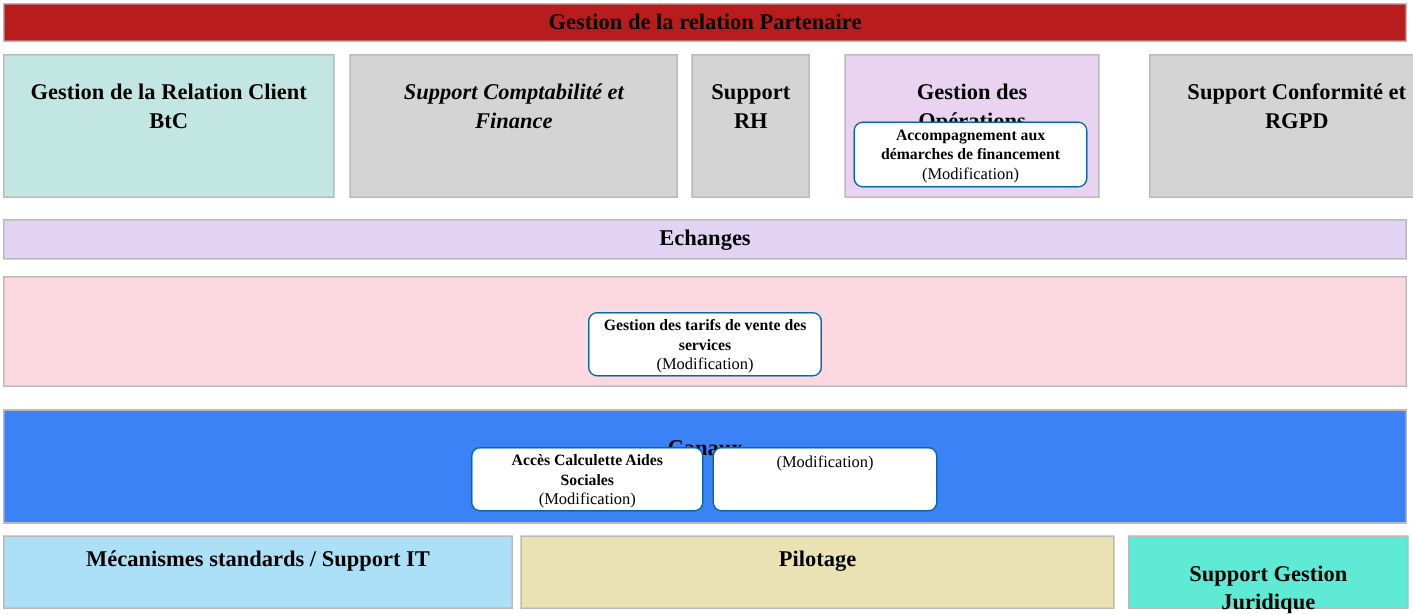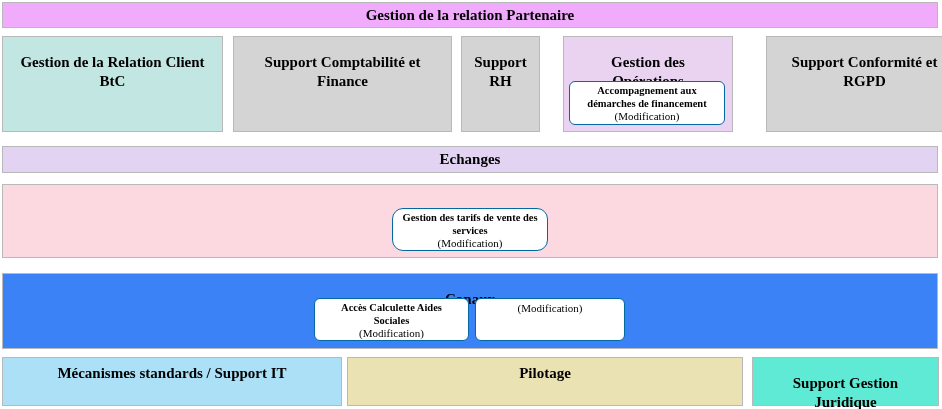--- a/index.html
+++ b/index.html
@@ -14,44 +14,44 @@
   }
   .title {
     font-weight:bold; font-size:15px; line-height:1.26;
     white-space:pre-line; display:block;
   }
   .pad-top-sm { padding-top:16px; }
   .pad-top-md { padding-top:6px; }
   .v-center { display:flex; align-items:center; justify-content:center; }
 
   
-  .b-banner   { left:2px;  top:2px;   width:936px; height:26px; background:#f0abfc; }
+  .b-banner   { left:2px;  top:2px;   width:936px; height:26px; background:#b91c1c; }
   
   .b-btc      { left:2px;   top:36px; width:221px; height:96px; background:#c2e7e3; }
-  .b-compta   { left:233px; top:36px; width:219px; height:96px; background:#d4d4d4; }
+  .b-compta   { left:233px; top:36px; width:219px; height:96px; background:#d4d4d4;font-style:italic; }
   .b-rh       { left:461px; top:36px; width:79px;  height:96px; background:#d4d4d4; }
   .b-ops      { left:563px; top:36px; width:170px; height:96px; background:#e9d3f1; }
   .b-conf     { left:742px; top:36px; width:197px; height:96px; background:#d4d4d4;margin-left:24px; }
   
   .b-echanges { left:2px; top:146px; width:936px; height:27px; background:#e2d3f3; }
   .b-refs     { left:2px; top:184px; width:936px; height:74px; background:#fcd9e0; }
   .b-canaux   { left:2px; top:273px; width:936px; height:76px; background:#3b82f6; }
   
   .b-meca     { left:2px;   top:357px; width:340px; height:49px; background:#ace0f6; }
   .b-pilotage { left:347px; top:357px; width:396px; height:49px; background:#ebe2b4; }
   .b-juri     { left:752px; top:357px; width:187px; height:49px; background:#5eead4; }
 
   
   .feature {
     position:absolute; box-sizing:border-box; background:#ffffff;
     border:1px solid #0369a1; border-radius:6px; text-align:center;
     padding-top:3px;
   }
   .f-ops  { left:5px;   top:44px; width:156px; height:44px; }
-  .f-refs { left:389px; top:23px; width:156px; height:43px;border-radius:11px; }
+  .f-refs { left:389px; top:23px; width:156px; height:43px; }
   .f-can1 { left:311px; top:24px; width:155px; height:43px; }
   .f-can2 { left:472px; top:24px; width:150px; height:43px; }
   .flabel { font-weight:bold; font-size:10.5px; line-height:1.2; white-space:pre-line; display:block; }
   .ftag   { font-size:11px; line-height:1.25; display:block; }
 </style>
 </head>
 <body>
 
 <div class="canvas">
 

